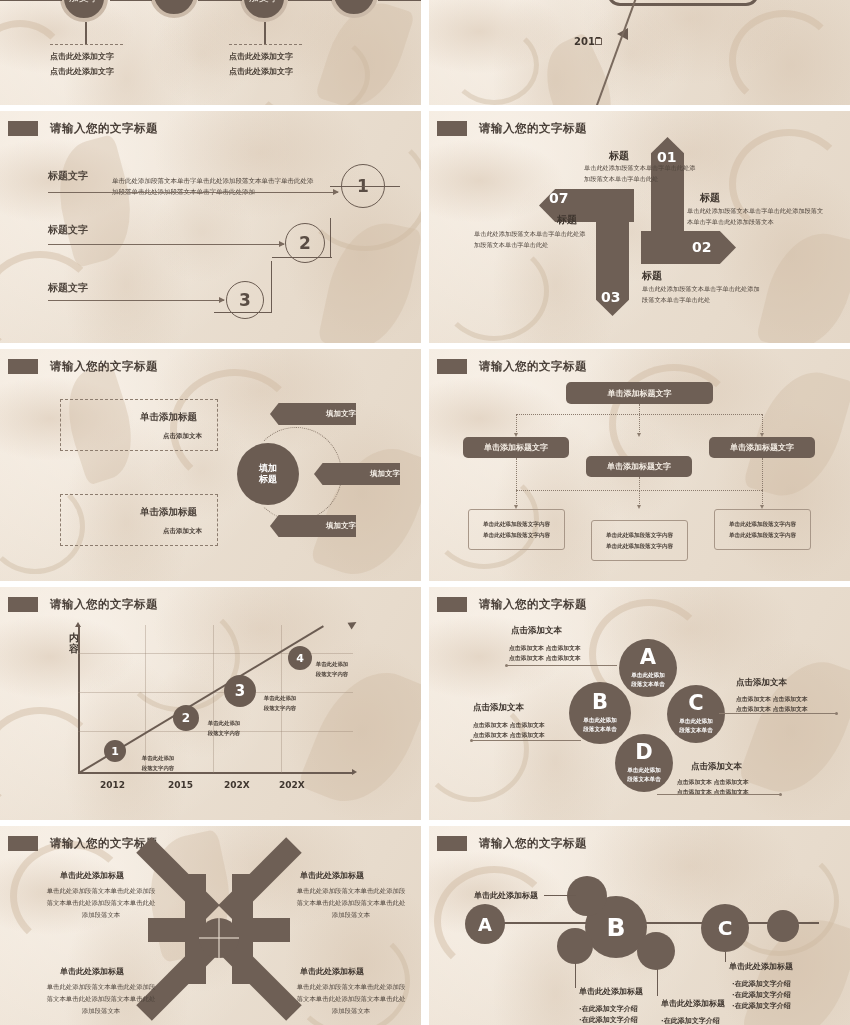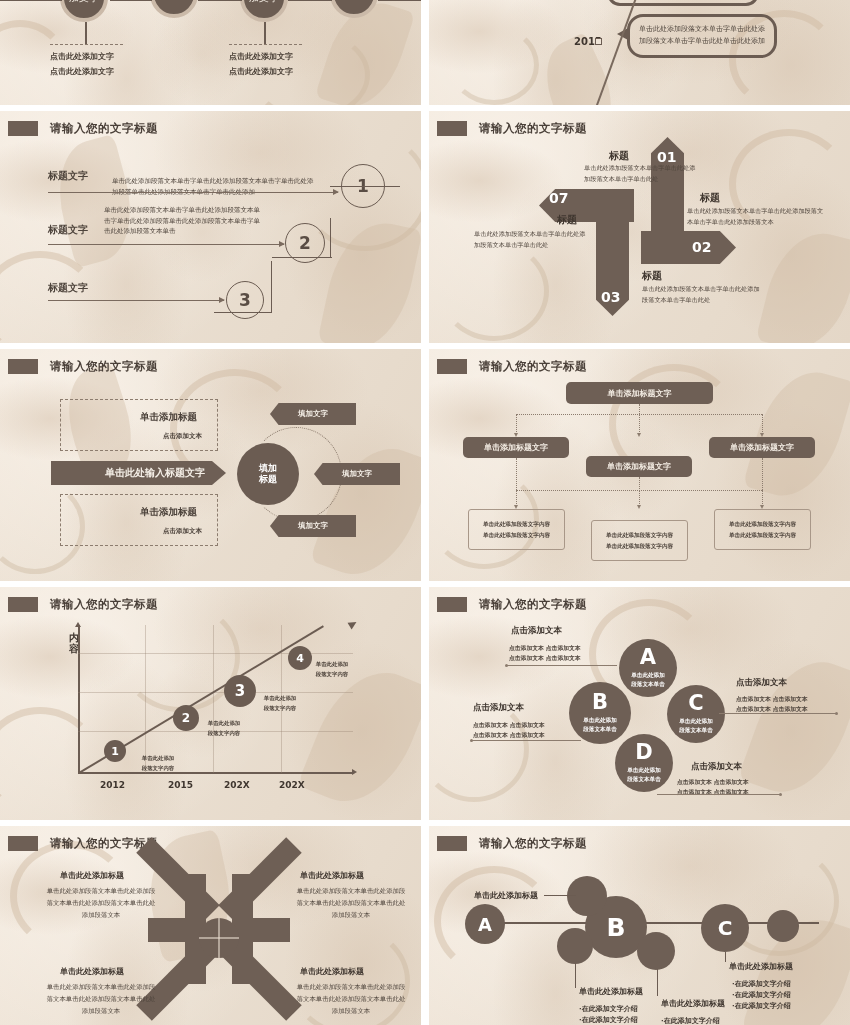--- a/index.html
+++ b/index.html
@@ -65,21 +65,21 @@
   
   .s4 .pw { position:absolute; background:#6e5f55; }
   .s4 .ph { position:absolute; font-size:10px; font-weight:bold; color:#3f362f; }
   .s4 .pp { position:absolute; font-size:6.2px; color:#4e443c; line-height:1.7; }
   .s4 .pn { position:absolute; font-size:14px; font-weight:bold; color:#fff; }
 
   
   .s5 .dbox { position:absolute; border:1px dashed #8c7c6e; }
   .s5 .dh { position:absolute; font-size:9.5px; font-weight:bold; color:#4a4039; }
   .s5 .ds { position:absolute; font-size:6.5px; font-weight:bold; color:#4a4039; }
-  .s5 .chev { position:absolute; background:#6e5f55; color:#f5efe7; font-size:7.5px; display:flex; align-items:center; justify-content:center; font-weight:bold; }
+  .s5 .chev { position:absolute; background:#6e5f55; color:#f5efe7; font-size:7.5px; display:flex; align-items:center; justify-content:flex-end; font-weight:bold; }
   .s5 .hub { position:absolute; border-radius:50%; background:#6b5c52; color:#fff; font-size:9px; font-weight:bold; display:flex; align-items:center; justify-content:center; text-align:center; line-height:1.25; }
   .s5 .arcd { position:absolute; border:1px dotted #8c7c6e; border-radius:50%; border-left-color:transparent; }
 
   
   .s6 .node { position:absolute; background:#6e5f55; color:#f3ece3; border-radius:5px; font-size:8px; display:flex; align-items:center; justify-content:center; font-weight:bold; }
   .s6 .leafb { position:absolute; border:1px solid #a89788; border-radius:3px; font-size:5.6px; color:#4e443c; display:flex; flex-direction:column; align-items:center; justify-content:center; line-height:1.9; font-weight:bold; }
   .s6 .vl { position:absolute; border-left:1px dotted #8c7c6e; }
   .s6 .hl { position:absolute; border-top:1px dotted #8c7c6e; }
   .s6 .ar { position:absolute; width:0;height:0;border-left:2.5px solid transparent;border-right:2.5px solid transparent;border-top:4px solid #8c7c6e; }
 
@@ -152,23 +152,20 @@
       <div>点击此处添加文字</div>
     </div>
   </div>
 
   <div class="slide s2">
     <div class="orn" style="left:300px;top:10px;width:110px;height:100px;"></div>
     <div class="orn2" style="left:20px;top:25px;width:90px;height:80px;"></div>
     <div class="leaf" style="left:120px;top:40px;width:60px;height:100px;transform:rotate(-25deg);"></div>
 
     <div class="bub" style="left:178px;top:-20px;width:152px;height:26px;"></div>
-    <div class="bub" style="left:198px;top:14px;width:150px;">
-      <span>单击此处添加段落文本单击字单击此处添加段落文本单击字单击此处单击此处添加</span>
-    </div>
     <div class="tail" style="left:188px;top:28px;"></div>
 
     <div class="diag" style="left:211px;top:-16px;height:160px;transform:rotate(20deg);"></div>
     <div class="yr" style="left:145px;top:36px;">2015</div>
     <div class="node" style="left:166px;top:38px;"></div>
   </div>
 
   <div class="slide s3">
     <div class="orn" style="left:-20px;top:140px;width:120px;height:110px;"></div>
     <div class="orn2" style="left:300px;top:20px;width:130px;height:120px;"></div>
@@ -180,21 +177,20 @@
       <div class="txt">请输入您的文字标题</div>
     </div>
 
     <div class="lbl" style="left:48px;top:58px;">标题文字</div>
     <div class="para" style="left:112px;top:65px;width:202px;">单击此处添加段落文本单击字单击此处添加段落文本单击字单击此处添加段落单击此处添加段落文本单击字单击此处添加</div>
     <div class="arrow" style="left:48px;top:81px;width:290px;"></div>
     <div class="num" style="left:341px;top:53px;width:44px;height:44px;">1</div>
     <div class="step" style="left:330px;top:75px;width:70px;height:32px;border-bottom:none;border-right:none;border-top:1.5px solid #6b5c52;"></div>
 
     <div class="lbl" style="left:48px;top:112px;">标题文字</div>
-    <div class="para" style="left:104px;top:94px;width:160px;">单击此处添加段落文本单击字单击此处添加段落文本单击字单击此处添加段落单击此处添加段落文本单击字单击此处添加段落文本单击</div>
     <div class="arrow" style="left:48px;top:133px;width:236px;"></div>
     <div class="num" style="left:285px;top:112px;width:40px;height:40px;">2</div>
     <div class="step" style="left:273px;top:107px;width:58px;height:40px;border-bottom:none;border-right:1.5px solid #6b5c52;border-top:none;"></div>
     <div class="step" style="left:272px;top:146px;width:60px;height:1px;border-right:none;border-bottom:1.5px solid #6b5c52;"></div>
 
     <div class="lbl" style="left:48px;top:170px;">标题文字</div>
     <div class="arrow" style="left:48px;top:189px;width:176px;"></div>
     <div class="num" style="left:226px;top:170px;width:38px;height:38px;">3</div>
     <div class="step" style="left:214px;top:150px;width:58px;height:52px;border-right:1.5px solid #6b5c52;border-bottom:1.5px solid #6b5c52;border-top:none;"></div>
   </div>
@@ -244,23 +240,20 @@
     </div>
 
     <div class="dbox" style="left:60px;top:50px;width:158px;height:52px;"></div>
     <div class="dh" style="left:140px;top:62px;">单击添加标题</div>
     <div class="ds" style="left:163px;top:83px;">点击添加文本</div>
 
     <div class="dbox" style="left:60px;top:145px;width:158px;height:52px;"></div>
     <div class="dh" style="left:140px;top:157px;">单击添加标题</div>
     <div class="ds" style="left:163px;top:178px;">点击添加文本</div>
 
-    <div class="chev" style="left:51px;top:112px;width:175px;height:24px;clip-path:polygon(0 0,92% 0,100% 50%,92% 100%,0 100%);font-size:10px;justify-content:flex-start;padding-left:54px;">
-      <span>单击此处输入标题文字</span>
-    </div>
 
     <div class="hub" style="left:237px;top:94px;width:62px;height:62px;">
       <div><span>填加</span><br><span>标题</span></div>
     </div>
 
     <div class="arcd" style="left:250px;top:78px;width:92px;height:94px;"></div>
 
     <div class="chev" style="left:270px;top:54px;width:86px;height:22px;clip-path:polygon(10% 0,100% 0,100% 100%,10% 100%,0 50%);">
       <span>填加文字</span>
     </div>

